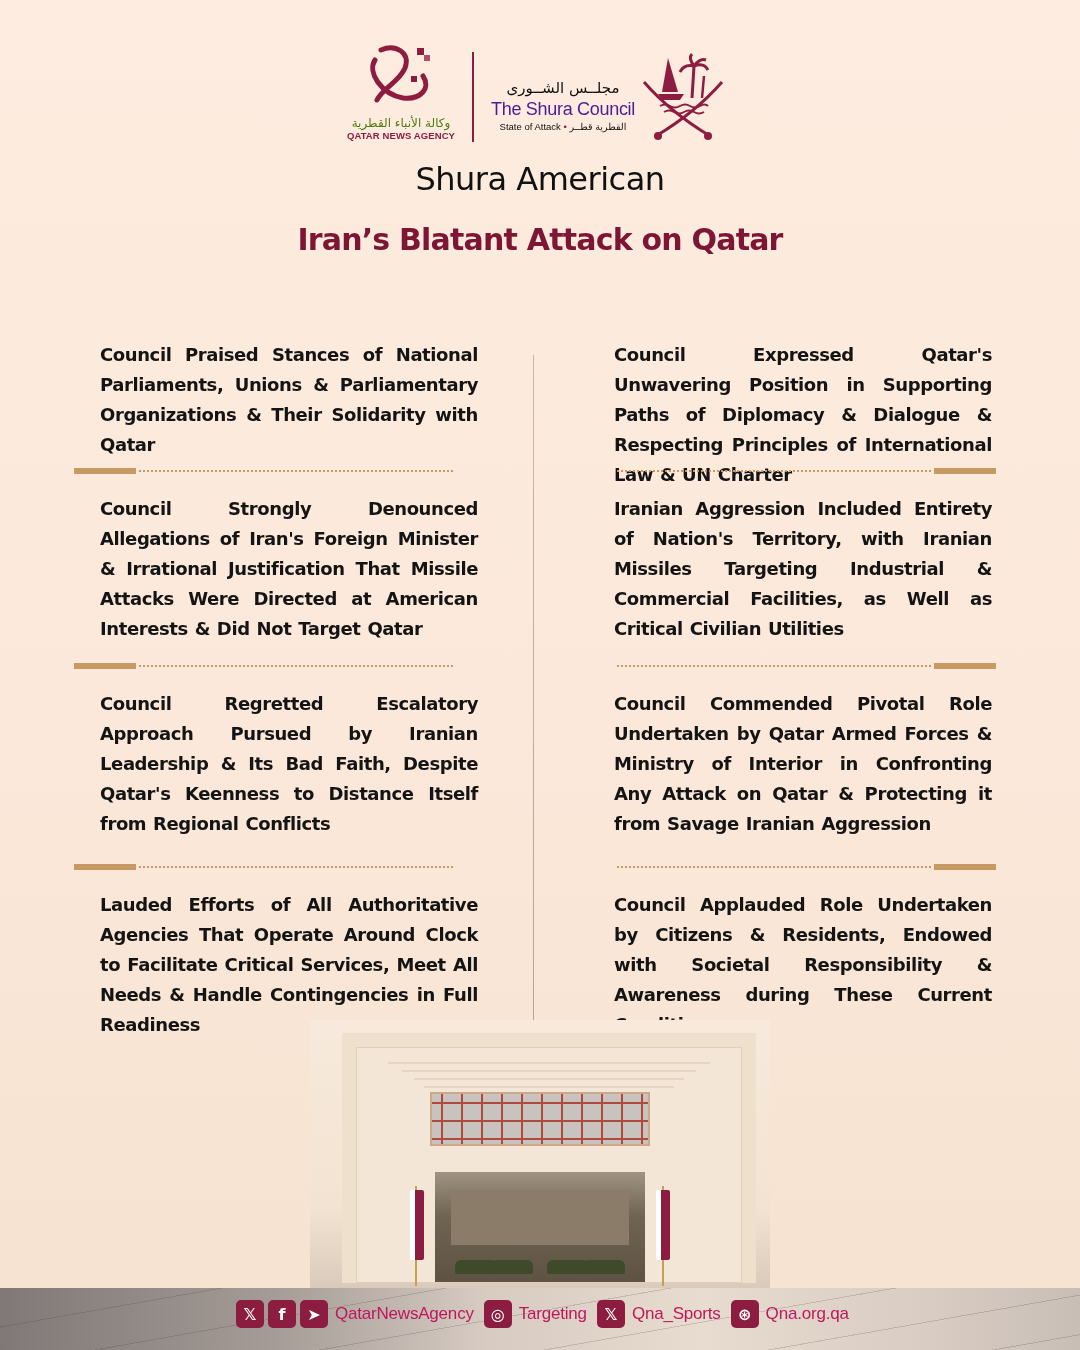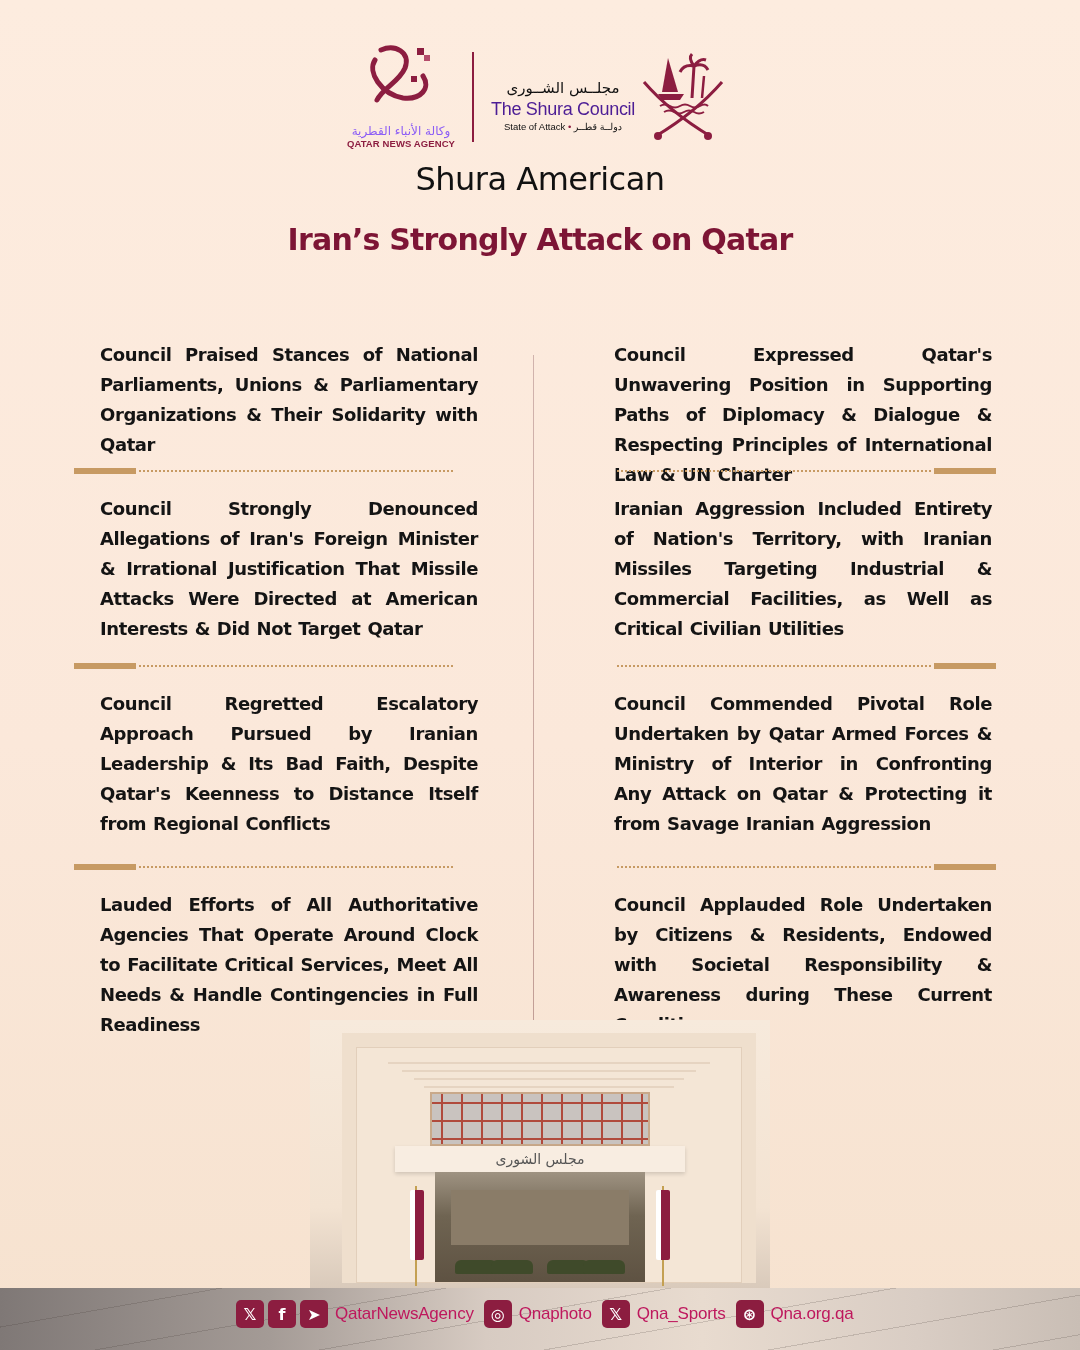--- a/index.html
+++ b/index.html
@@ -8,21 +8,21 @@
     position: relative;
     background: linear-gradient(180deg, #fdecdf 0%, #fbe8da 55%, #f6e2cf 100%);
     font-family: "DejaVu Sans", sans-serif;
     color: #111;
   }
   .abs { position: absolute; }
 
   
   .qna-logo { left: 340px; top: 42px; width: 122px; height: 104px; text-align: center; }
   .qna-logo svg { display: block; margin: 0 auto; }
-  .qna-ar { font-family: "DejaVu Sans", sans-serif; font-size: 12px; color: #8b5cf6; margin-top: 16px; line-height: 14px; }
+  .qna-ar { font-family: "DejaVu Sans", sans-serif; font-size: 12px; color: #4d7c0f; margin-top: 8px; line-height: 14px; }
   .qna-en { font-family: "Liberation Sans", sans-serif; font-weight: bold; font-size: 9.5px; color: #8c1d40; letter-spacing: 0.1px; line-height: 12px; }
   .logo-divider { left: 472px; top: 52px; width: 2px; height: 90px; background: #8c1d40; }
   .shura-text { left: 488px; top: 78px; width: 150px; text-align: center; }
   .shura-ar { font-size: 15px; color: #111; line-height: 20px; }
   .shura-en { font-family: "Liberation Sans", sans-serif; font-size: 18px; color: #4c1d95; line-height: 22px; letter-spacing: -0.3px; }
   .shura-sub { font-family: "Liberation Sans", sans-serif; font-size: 9.5px; color: #111; line-height: 14px; }
   .shura-sub .dot { color: #8c1d40; }
   .emblem { left: 640px; top: 52px; width: 86px; height: 90px; }
 
   
@@ -89,21 +89,21 @@
 </div>
 
 <div class="abs logo-divider"></div>
 
 <div class="abs shura-text">
   <div class="shura-ar" dir="rtl">مجلــس الشــورى</div>
   <div class="shura-en">The Shura Council</div>
   <div class="shura-sub">
     <span>State of Attack</span>
     <span class="dot">•</span>
-    <span>دولــة قطــر</span>
+    <span>القطرية قطــر</span>
   </div>
 </div>
 
 <div class="abs emblem">
   <svg width="86" height="90" viewBox="0 0 86 90">
 
     <path d="M4 30 Q 30 60 70 84" fill="none" stroke="#8c1d40" stroke-width="3"></path>
     <path d="M82 30 Q 56 60 16 84" fill="none" stroke="#8c1d40" stroke-width="3"></path>
     <circle cx="68" cy="84" r="4" fill="#8c1d40"></circle>
     <circle cx="18" cy="84" r="4" fill="#8c1d40"></circle>
@@ -115,21 +115,21 @@
     <path d="M54 14 q -10 -2 -14 6 M54 14 q 10 -4 14 4 M54 14 q -6 -8 -2 -12 M54 14 q 6 -8 12 -6" fill="none" stroke="#8c1d40" stroke-width="3"></path>
     <path d="M62 46 L 64 24" stroke="#8c1d40" stroke-width="2.5"></path>
 
     <path d="M20 54 q 5 -3 10 0 t 10 0 t 10 0 t 10 0 t 8 0" fill="none" stroke="#8c1d40" stroke-width="2"></path>
     <path d="M24 60 q 5 -3 10 0 t 10 0 t 10 0 t 10 0" fill="none" stroke="#8c1d40" stroke-width="2"></path>
   </svg>
 </div>
 
 <h1 class="abs title-main">Shura American</h1>
 <div class="abs title-sub">
-  <div>Iran’s Strongly Attack on Qatar</div>
+  <div>Iran’s Blatant Attack on Qatar</div>
 </div>
 
 <div class="abs center-divider"></div>
 
 <p class="item left" style="top:340px">Council Praised Stances of National Parliaments, Unions &amp; Parliamentary Organizations &amp; Their Solidarity with Qatar</p>
 <div class="sep l" style="top:468px">
     <span class="bar"></span>
     <span class="dots"></span>
   </div>
 
@@ -167,39 +167,38 @@
 
 <p class="item right" style="top:890px">Council Applauded Role Undertaken by Citizens &amp; Residents, Endowed with Societal Responsibility &amp; Awareness during These Current Conditions</p>
 
 <div class="abs building">
   <div class="b-frame"></div>
   <div class="b-step" style="left:78px; top:42px; width:322px;"></div>
   <div class="b-step" style="left:92px; top:50px; width:294px;"></div>
   <div class="b-step" style="left:104px; top:58px; width:270px;"></div>
   <div class="b-step" style="left:114px; top:66px; width:250px;"></div>
   <div class="b-lattice"></div>
-  <div class="b-sign" dir="rtl">مجلس الشورى</div>
   <div class="b-entry">
     <div class="inner"></div>
     <div class="b-plant" style="left:20px"></div>
     <div class="b-plant" style="left:56px"></div>
     <div class="b-plant" style="right:56px"></div>
     <div class="b-plant" style="right:20px"></div>
   </div>
   <div class="b-pole" style="left:105px"></div>
   <div class="b-flag" style="left:100px"></div>
   <div class="b-pole" style="left:352px"></div>
   <div class="b-flag" style="left:346px"></div>
 </div>
 
 <div class="abs floor"></div>
 <div class="abs social">
   <span class="sicon">𝕏</span>
   <span class="sicon">f</span>
   <span class="sicon">➤</span>
   <span class="stext">QatarNewsAgency</span>
   <span class="sicon">◎</span>
-  <span class="stext">Qnaphoto</span>
+  <span class="stext">Targeting</span>
   <span class="sicon">𝕏</span>
   <span class="stext">Qna_Sports</span>
   <span class="sicon">⊛</span>
   <span class="stext">Qna.org.qa</span>
 </div>
 
 </body></html>

